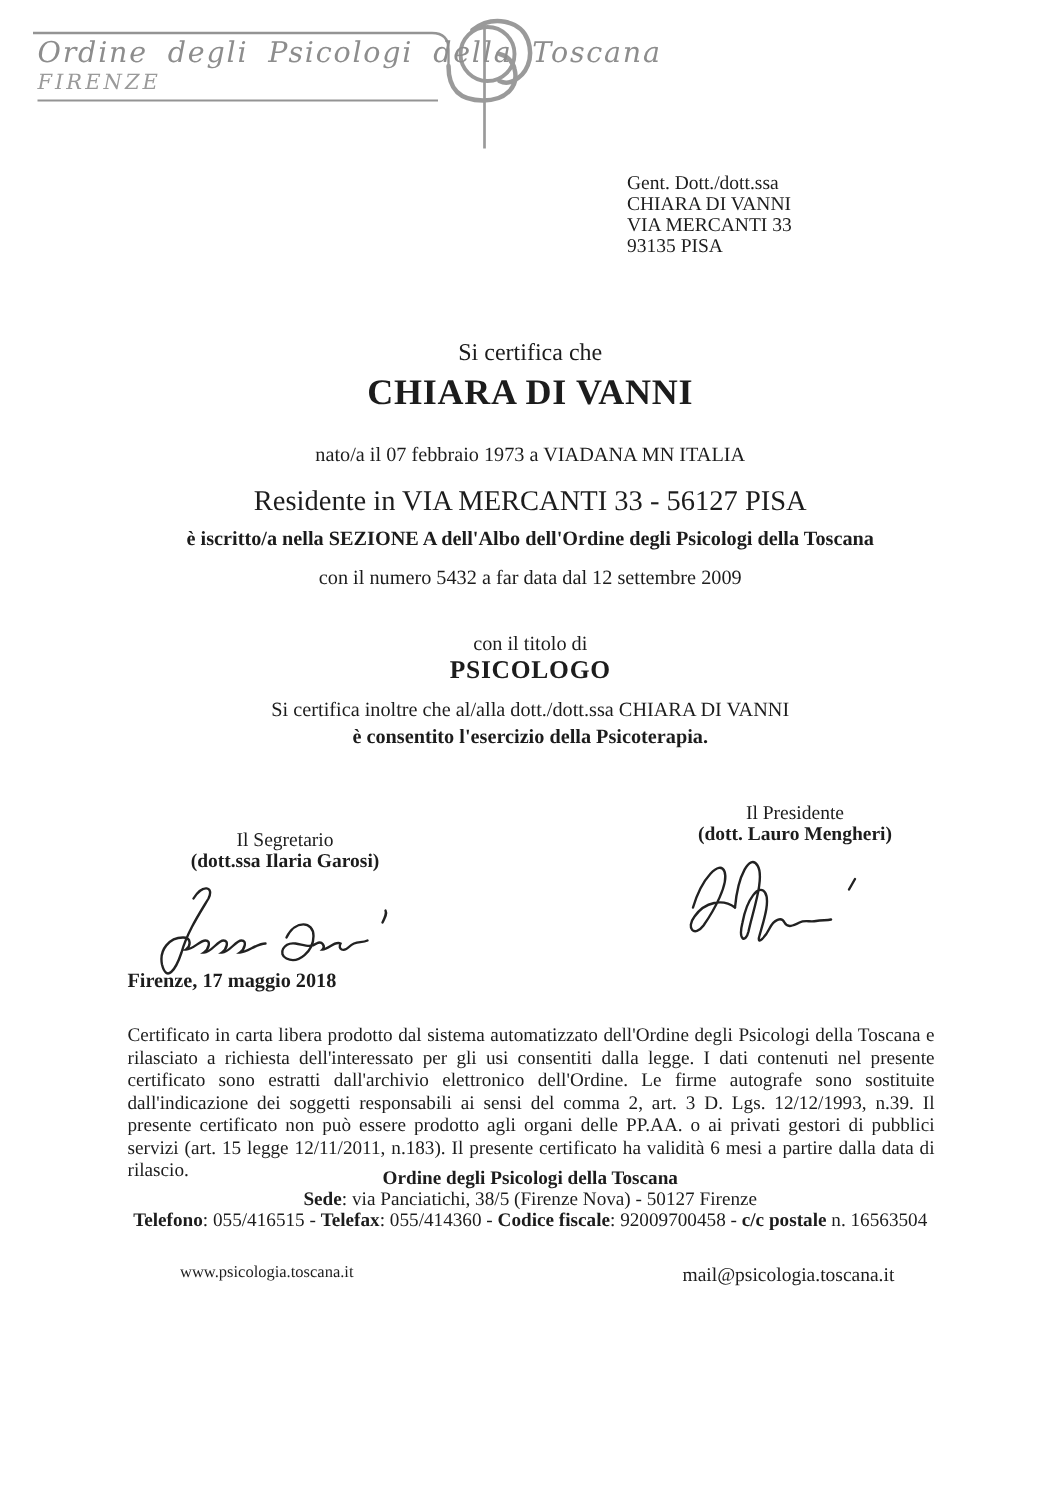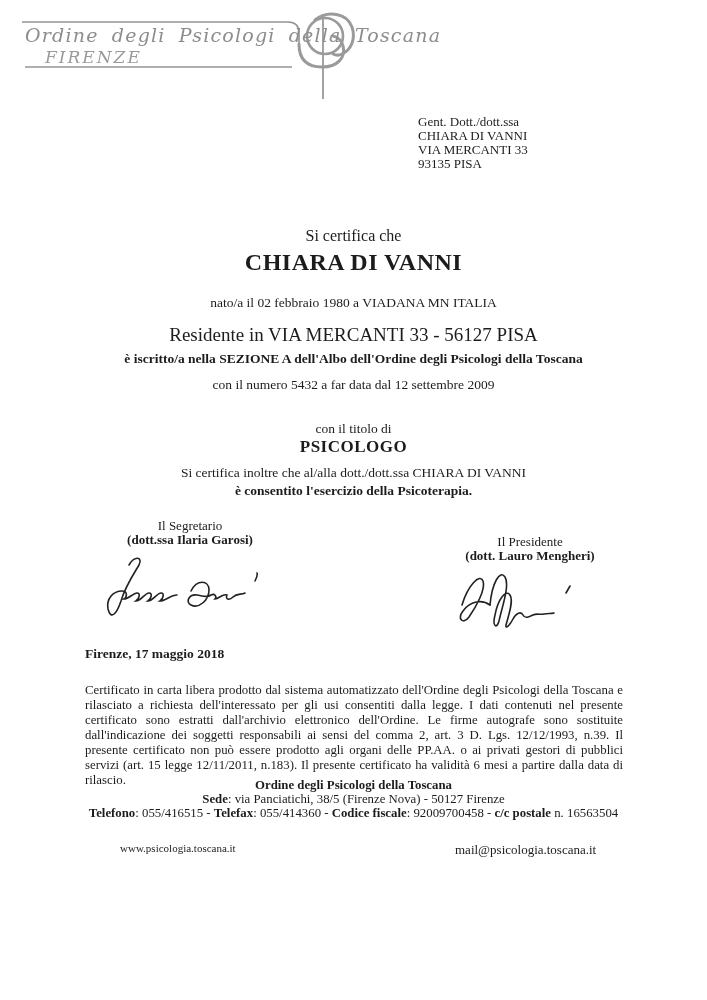--- a/index.html
+++ b/index.html
@@ -11,41 +11,41 @@
   .ctr { position:absolute; left:0; width:707px; text-align:center; }
   .bold { font-weight:bold; }
 
   
   .org-name {
     left:25px; top:24px; font-family:"DejaVu Serif", serif; font-style:italic;
     font-size:19px; color:#8d8d8d; letter-spacing:1.2px; word-spacing:6px; white-space:nowrap;
   }
   .org-city {
     left:25px; top:47px; font-family:"DejaVu Serif", serif; font-style:italic;
-    font-size:17px; color:#9a9a9a; letter-spacing:2px;margin-left:20px;
+    font-size:14px; color:#9a9a9a; letter-spacing:2px;
   }
 
   
   .recipient { left:418px; top:115px; font-size:13px; line-height:14px; }
 
   
   .cert-intro    { top:227px; font-size:16px; }
   .holder-name   { top:249px; font-size:24px; font-weight:bold; letter-spacing:0.5px; }
   .birth-line    { top:295px; font-size:13.5px; }
   .residence     { top:324px; font-size:19px; }
   .registration  { top:351px; font-size:13.5px; font-weight:bold; }
   .number-line   { top:377px; font-size:13.5px; }
   .title-intro   { top:421px; font-size:13.5px; }
   .cert-title    { top:437px; font-size:17px; font-weight:bold; letter-spacing:0.5px; }
   .psy-intro     { top:465px; font-size:13.5px; }
   .psy-grant     { top:483px; font-size:13.5px; font-weight:bold; }
 
   
   .sig-block { width:220px; text-align:center; font-size:13px; line-height:14px; }
-  .sig-left  { left:80px;  top:519px; }
+  .sig-left  { left:80px;  top:553px; }
   .sig-right { left:420px; top:535px; }
   .sig-svg { display:block; margin:4px auto 0 auto; }
 
   
   .issue-date { left:85px; top:646px; font-size:13.5px; font-weight:bold; }
   .legal {
     left:85px; top:683px; width:538px; font-size:12.8px; line-height:15px;
     text-align:justify;
   }
 
@@ -81,21 +81,21 @@
 
   <div class="abs recipient">
     <div>Gent. Dott./dott.ssa</div>
     <div>CHIARA DI VANNI</div>
     <div>VIA MERCANTI 33</div>
     <div>93135 PISA</div>
   </div>
 
   <div class="ctr cert-intro">Si certifica che</div>
   <div class="ctr holder-name">CHIARA DI VANNI</div>
-  <div class="ctr birth-line">nato/a il 02 febbraio 1980 a VIADANA MN ITALIA</div>
+  <div class="ctr birth-line">nato/a il 07 febbraio 1973 a VIADANA MN ITALIA</div>
   <div class="ctr residence">Residente in VIA MERCANTI 33 - 56127 PISA</div>
   <div class="ctr registration">è iscritto/a nella SEZIONE A dell'Albo dell'Ordine degli Psicologi della Toscana</div>
   <div class="ctr number-line">con il numero 5432 a far data dal 12 settembre 2009</div>
   <div class="ctr title-intro">con il titolo di</div>
   <div class="ctr cert-title">PSICOLOGO</div>
   <div class="ctr psy-intro">Si certifica inoltre che al/alla dott./dott.ssa CHIARA DI VANNI</div>
   <div class="ctr psy-grant">è consentito l'esercizio della Psicoterapia.</div>
 
   <div class="abs sig-block sig-left">
     <div>Il Segretario</div>

